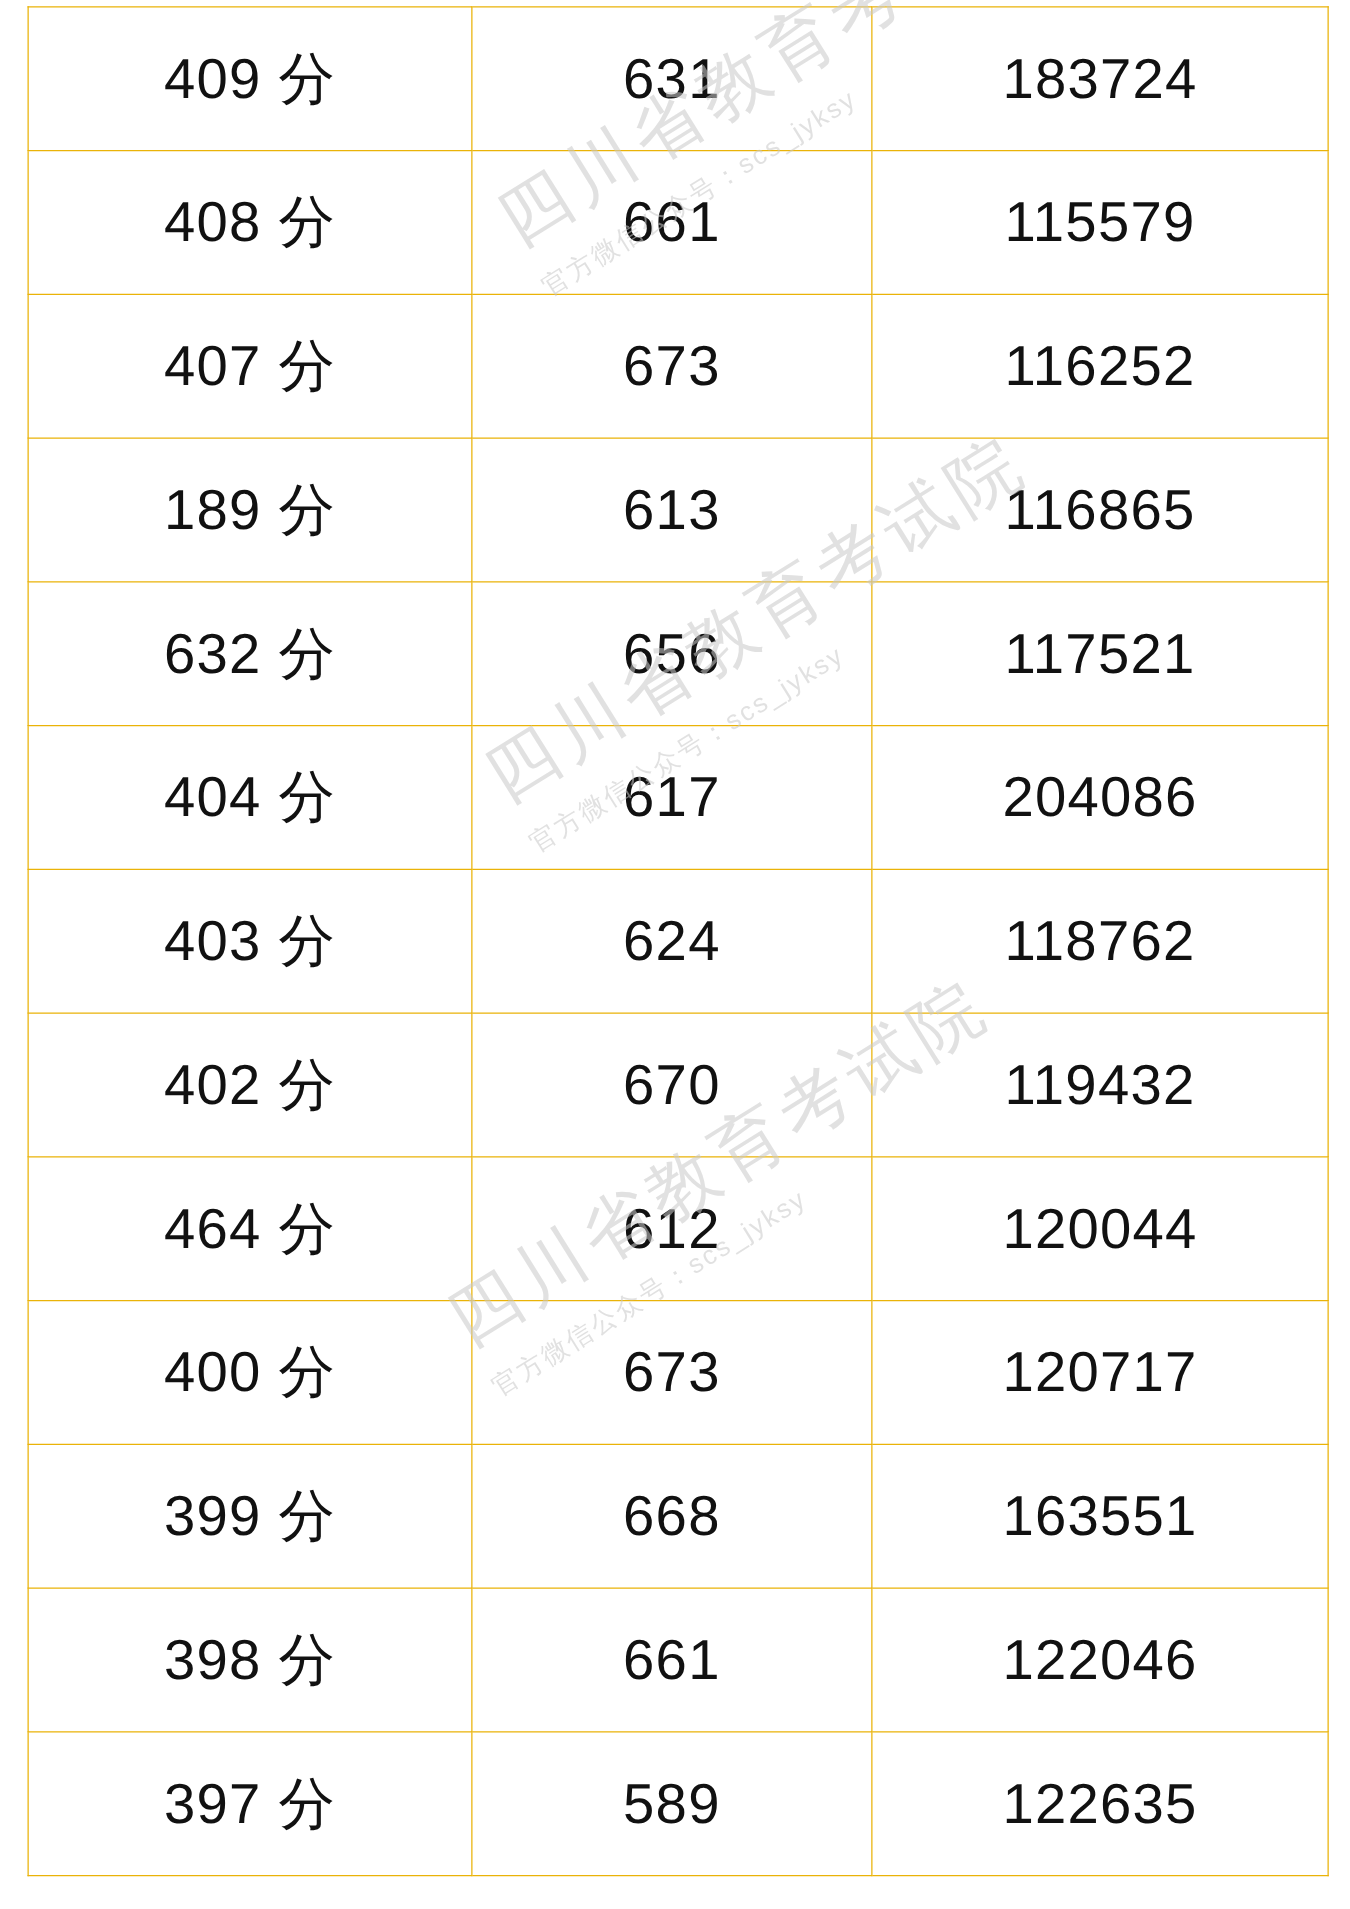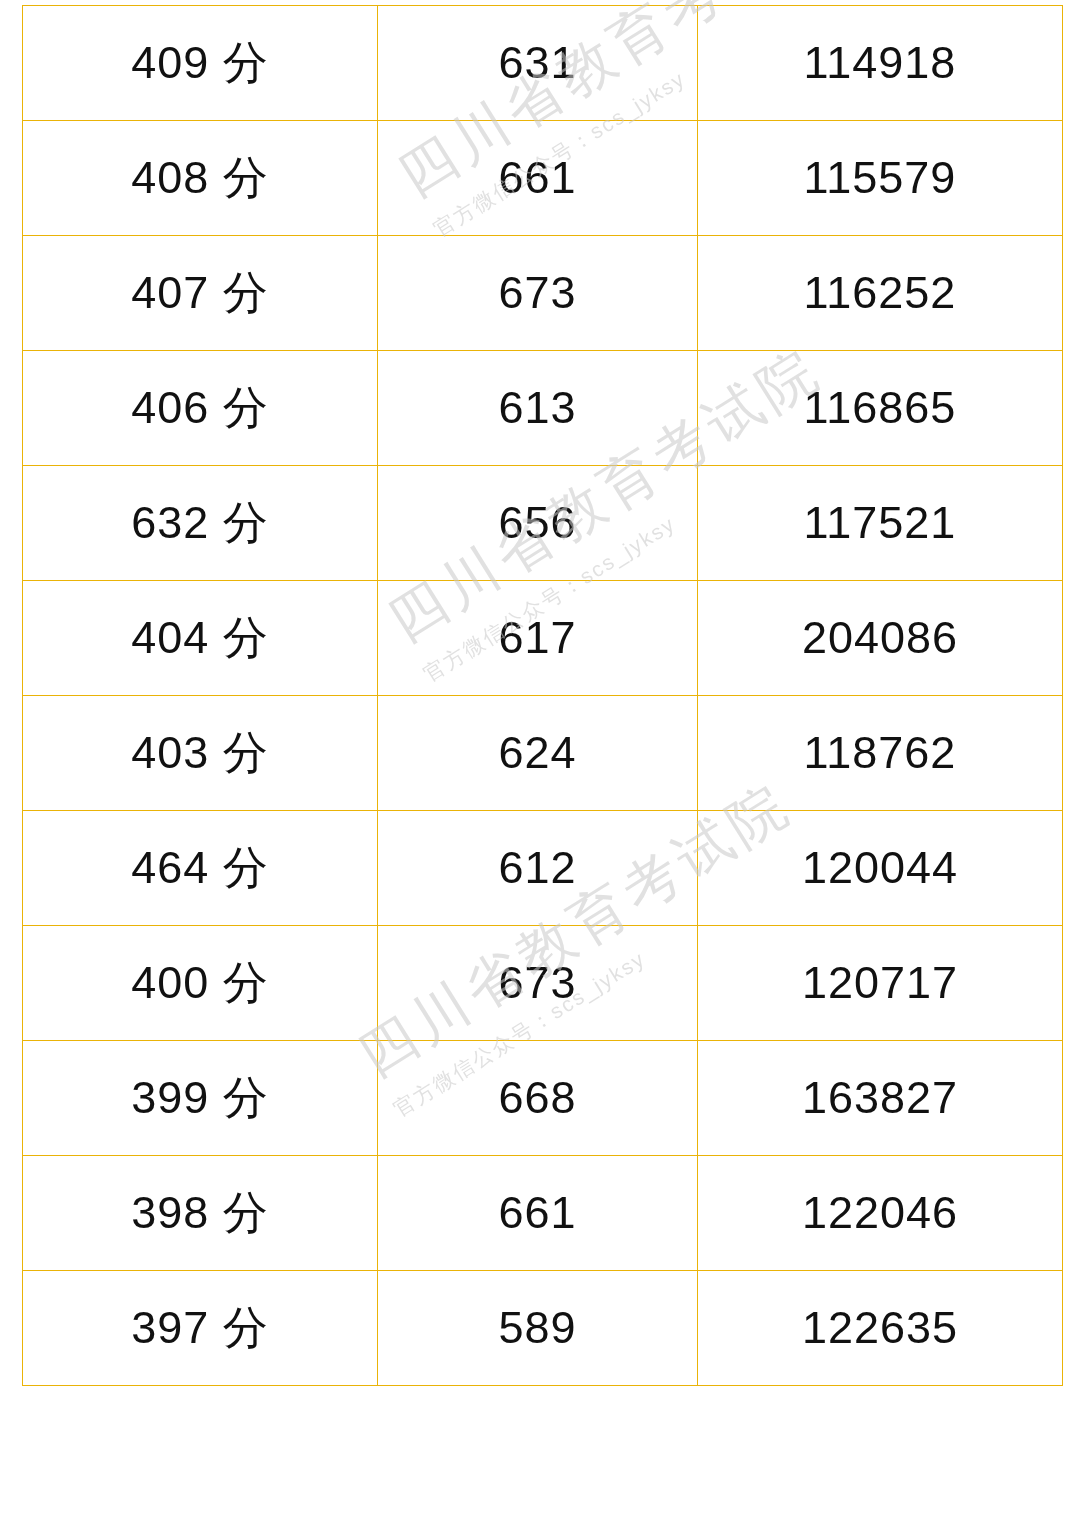--- a/index.html
+++ b/index.html
@@ -97,37 +97,37 @@
       <colgroup>
         <col class="c-score">
         <col class="c-count">
         <col class="c-rank">
       </colgroup>
       <tbody>
 
         <tr>
           <td class="cell-score">409 分</td>
           <td class="cell-count">631</td>
-          <td class="cell-rank">114918</td>
+          <td class="cell-rank">183724</td>
         </tr>
 
         <tr>
           <td class="cell-score">408 分</td>
           <td class="cell-count">661</td>
           <td class="cell-rank">115579</td>
         </tr>
 
         <tr>
           <td class="cell-score">407 分</td>
           <td class="cell-count">673</td>
           <td class="cell-rank">116252</td>
         </tr>
 
         <tr>
-          <td class="cell-score">406 分</td>
+          <td class="cell-score">189 分</td>
           <td class="cell-count">613</td>
           <td class="cell-rank">116865</td>
         </tr>
 
         <tr>
           <td class="cell-score">632 分</td>
           <td class="cell-count">656</td>
           <td class="cell-rank">117521</td>
         </tr>
 
@@ -136,37 +136,42 @@
           <td class="cell-count">617</td>
           <td class="cell-rank">204086</td>
         </tr>
 
         <tr>
           <td class="cell-score">403 分</td>
           <td class="cell-count">624</td>
           <td class="cell-rank">118762</td>
         </tr>
 
+        <tr>
+          <td class="cell-score">402 分</td>
+          <td class="cell-count">670</td>
+          <td class="cell-rank">119432</td>
+        </tr>
 
         <tr>
           <td class="cell-score">464 分</td>
           <td class="cell-count">612</td>
           <td class="cell-rank">120044</td>
         </tr>
 
         <tr>
           <td class="cell-score">400 分</td>
           <td class="cell-count">673</td>
           <td class="cell-rank">120717</td>
         </tr>
 
         <tr>
           <td class="cell-score">399 分</td>
           <td class="cell-count">668</td>
-          <td class="cell-rank">163827</td>
+          <td class="cell-rank">163551</td>
         </tr>
 
         <tr>
           <td class="cell-score">398 分</td>
           <td class="cell-count">661</td>
           <td class="cell-rank">122046</td>
         </tr>
 
         <tr>
           <td class="cell-score">397 分</td>

